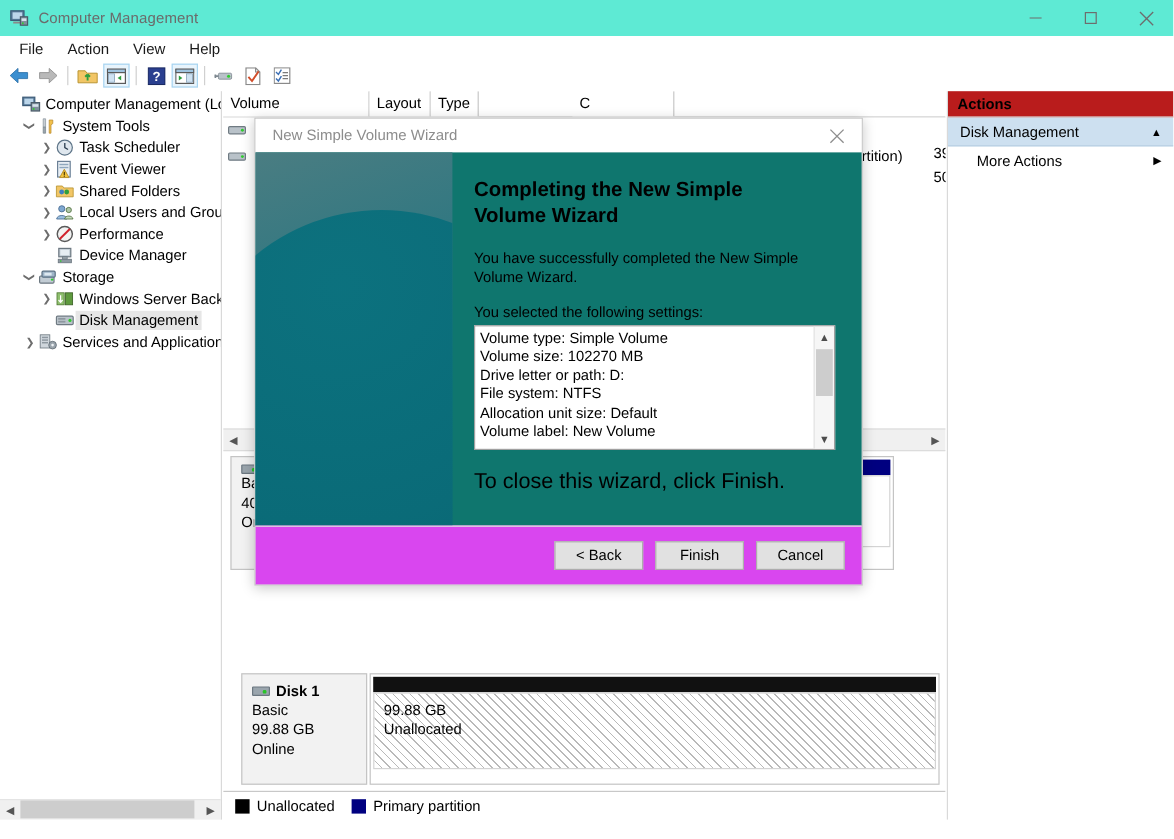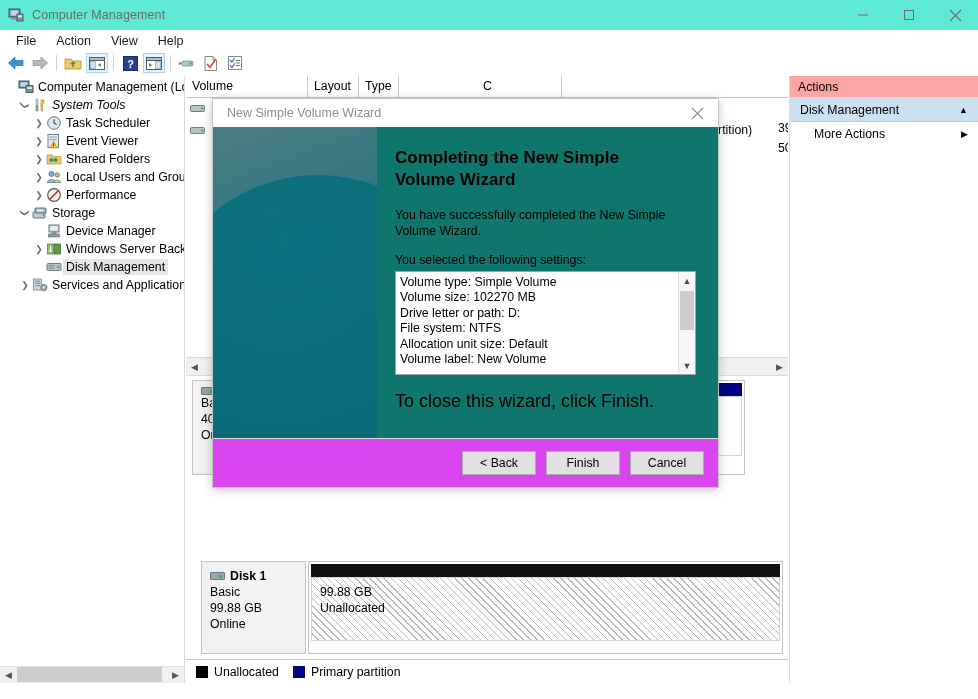--- a/index.html
+++ b/index.html
@@ -169,22 +169,22 @@
   }
   .legend .sw { width: 12px; height: 12px; margin-right: 6px; }
   .legend .li { display: flex; align-items: center; margin-right: 14px; font-size: 12.3px; }
 
   .pane-right {
     position: absolute; left: 789px; top: 76px; width: 189px; height: 607px;
     background: #ffffff; border-left: 1px solid #d9d9d9;
   }
   .actions-title {
     height: 22px; display: flex; align-items: center; padding-left: 8px;
-    font-weight: normal; font-size: 12.3px; border-bottom: 1px solid #d9d9d9;
-    background: #fca5a5;
+    font-weight: bold; font-size: 12.3px; border-bottom: 1px solid #d9d9d9;
+    background: #b91c1c;
   }
   .act-head {
     height: 24px; display: flex; align-items: center; justify-content: space-between;
     padding: 0 10px 0 10px; background: #cde0f0; font-size: 12.3px;
     border-bottom: 1px solid #b9cfe3;
   }
   .act-item {
     height: 24px; display: flex; align-items: center; justify-content: space-between;
     padding: 0 10px 0 24px; font-size: 12.3px;
   }
@@ -373,21 +373,21 @@
           <span class="chev"></span>
           <span class="tico"><svg width="16" height="16" viewBox="0 0 16 16">
               <rect x="1" y="2" width="10" height="7" fill="#5b7d9c" stroke="#3c5b77"></rect>
               <rect x="2.3" y="3.2" width="7.4" height="4.6" fill="#bcd6ea"></rect>
               <rect x="8" y="6.5" width="7" height="7" fill="#7f8f9c" stroke="#4a5b68"></rect>
               <rect x="9" y="7.8" width="5" height="2.2" fill="#d7e3ec"></rect>
               <circle cx="10" cy="11.8" r="0.8" fill="#2ecc2e"></circle>
             </svg></span>
           <span class="tlabel">Computer Management (Local</span>
         </div>
-        <div class="tnode" style="padding-left: 18px; font-style: italic;">
+        <div class="tnode" style="padding-left: 18px;">
           <span class="chev" style="transform: rotate(90deg); display: inline-block;">❯</span>
           <span class="tico"><svg width="16" height="16" viewBox="0 0 16 16">
               <path d="M4 2 L6 2 L6 9 L4 9 Z" fill="#c6cdd3" stroke="#8a949c" stroke-width="0.6"></path>
               <path d="M4 9 L6 9 L6 14 L4 14 Z" fill="#9aa4ac" stroke="#77818a" stroke-width="0.6"></path>
               <path d="M9 3 L12 3 L12 6 L10.5 7 L10.5 14 L9 14 Z" fill="#f2c04a" stroke="#b8892c" stroke-width="0.6"></path>
             </svg></span>
           <span class="tlabel">System Tools</span>
         </div>
         <div class="tnode" style="padding-left: 32px;">
           <span class="chev">❯</span>
@@ -429,40 +429,40 @@
           <span class="tlabel">Local Users and Groups</span>
         </div>
         <div class="tnode" style="padding-left: 32px;">
           <span class="chev">❯</span>
           <span class="tico"><svg width="16" height="16" viewBox="0 0 16 16">
               <circle cx="8" cy="8" r="6.3" fill="#f2f2f2" stroke="#5a5a5a" stroke-width="1.2"></circle>
               <line x1="3.8" y1="12.2" x2="12.2" y2="3.8" stroke="#d0202b" stroke-width="1.6"></line>
             </svg></span>
           <span class="tlabel">Performance</span>
         </div>
-        <div class="tnode" style="padding-left: 18px;">
-          <span class="chev" style="transform: rotate(90deg); display: inline-block;">❯</span>
-          <span class="tico"><svg width="16" height="16" viewBox="0 0 16 16">
-              <rect x="1" y="7" width="12" height="6" rx="1" fill="#c2ccd4" stroke="#6b7780"></rect>
-              <rect x="3" y="3" width="11" height="5" rx="1" fill="#9fb5c8" stroke="#5b7083"></rect>
-              <rect x="5" y="4.3" width="6" height="2.3" fill="#dde8f0"></rect>
-              <circle cx="11.4" cy="10" r="1" fill="#2ecc2e"></circle>
-            </svg></span>
-          <span class="tlabel">Storage</span>
-        </div>
         <div class="tnode" style="padding-left: 32px;">
           <span class="chev"></span>
           <span class="tico"><svg width="16" height="16" viewBox="0 0 16 16">
               <rect x="3" y="2" width="10" height="7" fill="#c2ccd4" stroke="#6b7780"></rect>
               <rect x="4.3" y="3.2" width="7.4" height="4.4" fill="#e6edf2"></rect>
               <rect x="6" y="9" width="4" height="2" fill="#9aa5ad" stroke="#6b7780" stroke-width="0.6"></rect>
               <rect x="2.5" y="11" width="11" height="3" fill="#8e99a2" stroke="#636f78" stroke-width="0.6"></rect>
               <circle cx="4.6" cy="12.5" r="0.7" fill="#2ecc2e"></circle>
             </svg></span>
           <span class="tlabel">Device Manager</span>
+        </div>
+        <div class="tnode" style="padding-left: 18px;">
+          <span class="chev" style="transform: rotate(90deg); display: inline-block;">❯</span>
+          <span class="tico"><svg width="16" height="16" viewBox="0 0 16 16">
+              <rect x="1" y="7" width="12" height="6" rx="1" fill="#c2ccd4" stroke="#6b7780"></rect>
+              <rect x="3" y="3" width="11" height="5" rx="1" fill="#9fb5c8" stroke="#5b7083"></rect>
+              <rect x="5" y="4.3" width="6" height="2.3" fill="#dde8f0"></rect>
+              <circle cx="11.4" cy="10" r="1" fill="#2ecc2e"></circle>
+            </svg></span>
+          <span class="tlabel">Storage</span>
         </div>
         <div class="tnode" style="padding-left: 32px;">
           <span class="chev">❯</span>
           <span class="tico"><svg width="16" height="16" viewBox="0 0 16 16">
               <rect x="1.5" y="3" width="6" height="10" fill="#8fbf6f" stroke="#4f7a33" stroke-width="0.7"></rect>
               <rect x="8.5" y="3" width="6" height="10" fill="#5e9a3e" stroke="#3c6127" stroke-width="0.7"></rect>
               <path d="M4.5 5 L4.5 11 M2.8 9 L4.5 11 L6.2 9" stroke="#ffffff" stroke-width="1" fill="none"></path>
             </svg></span>
           <span class="tlabel">Windows Server Backup</span>
         </div>

